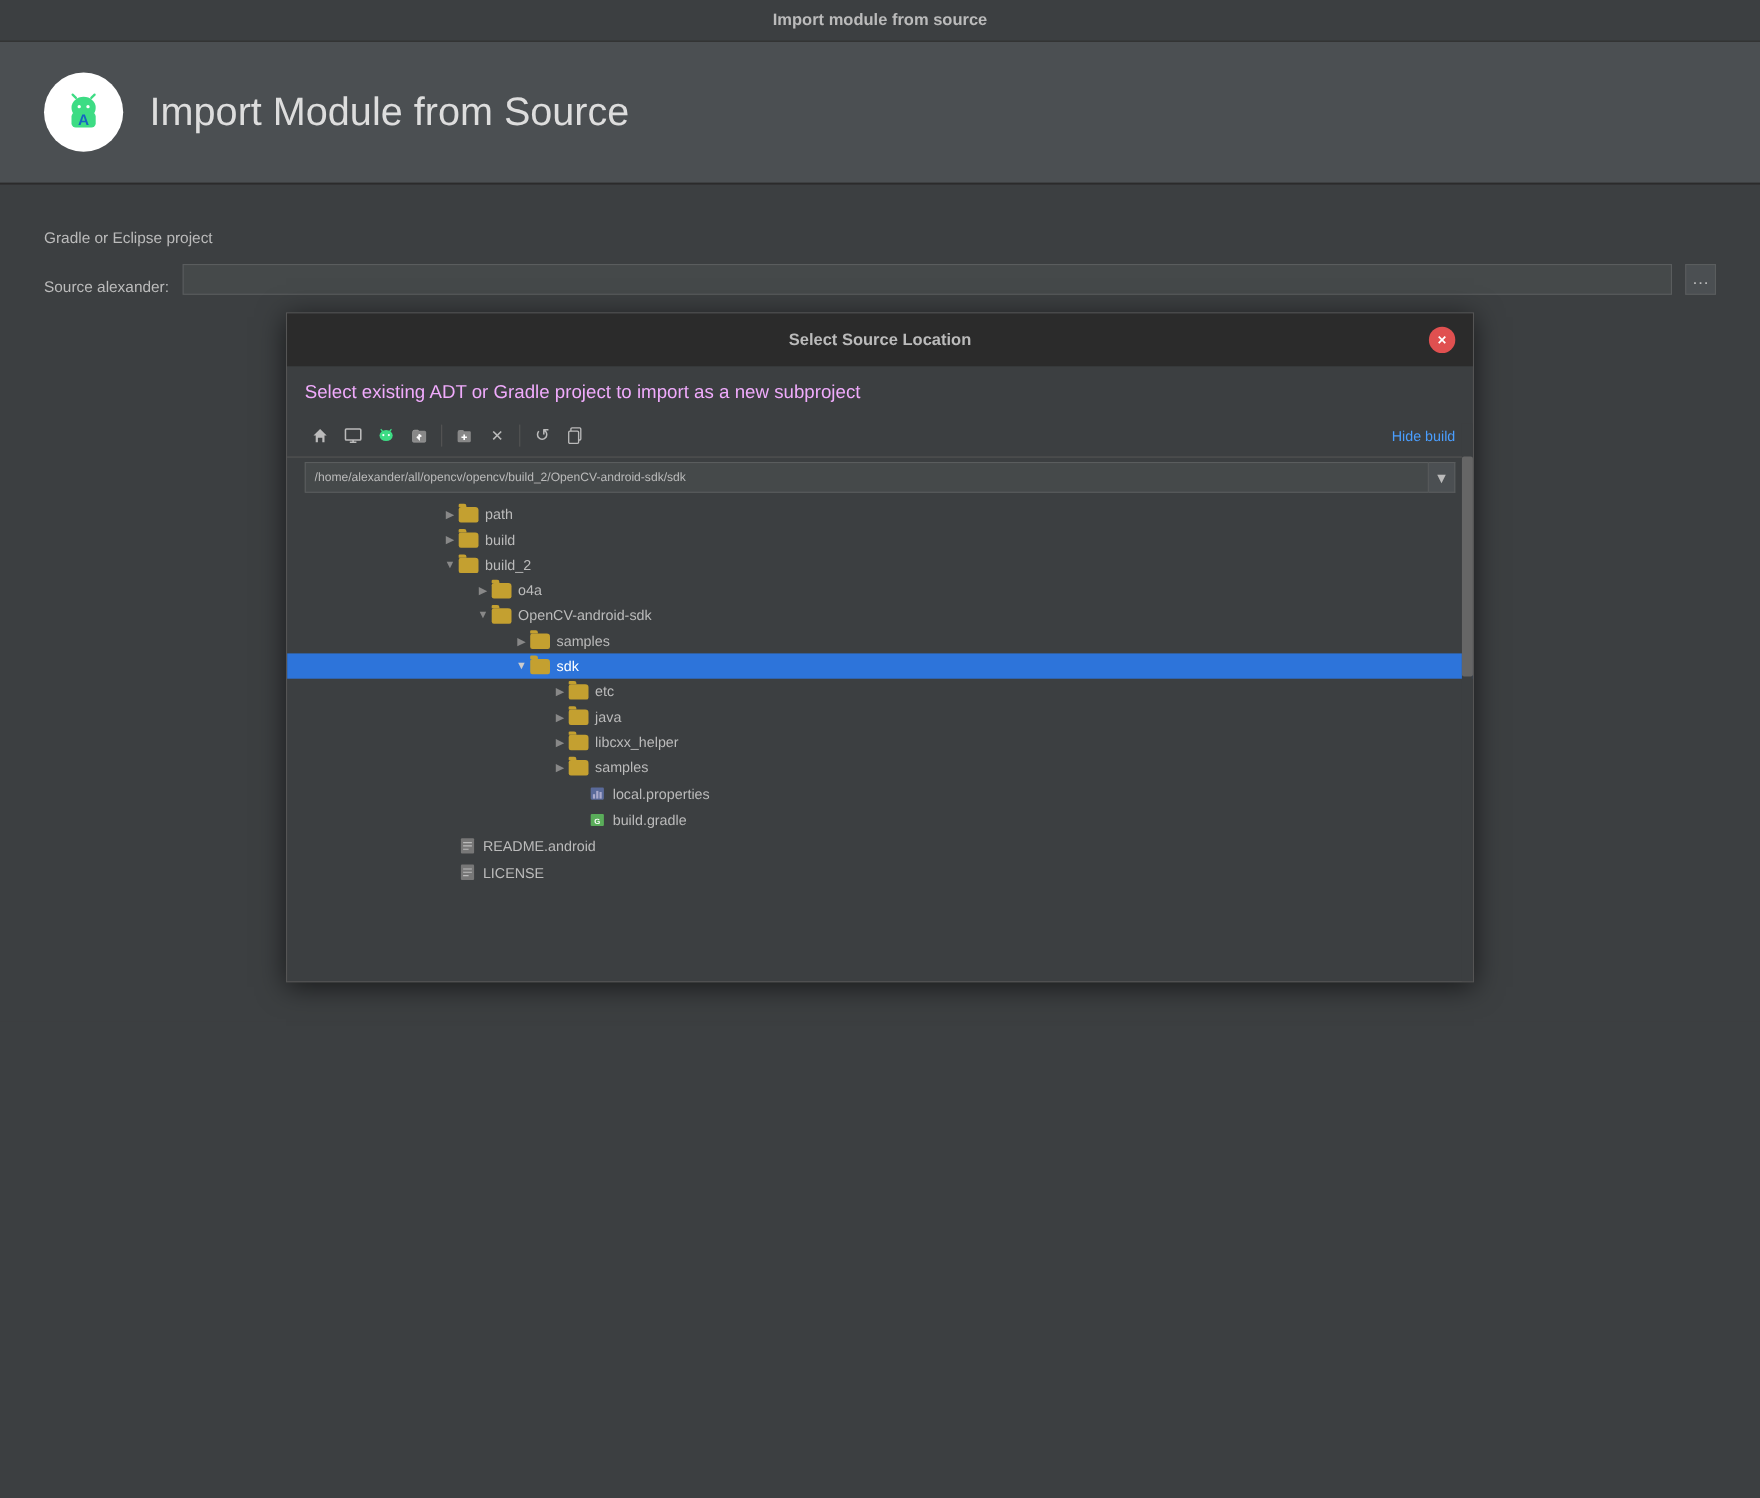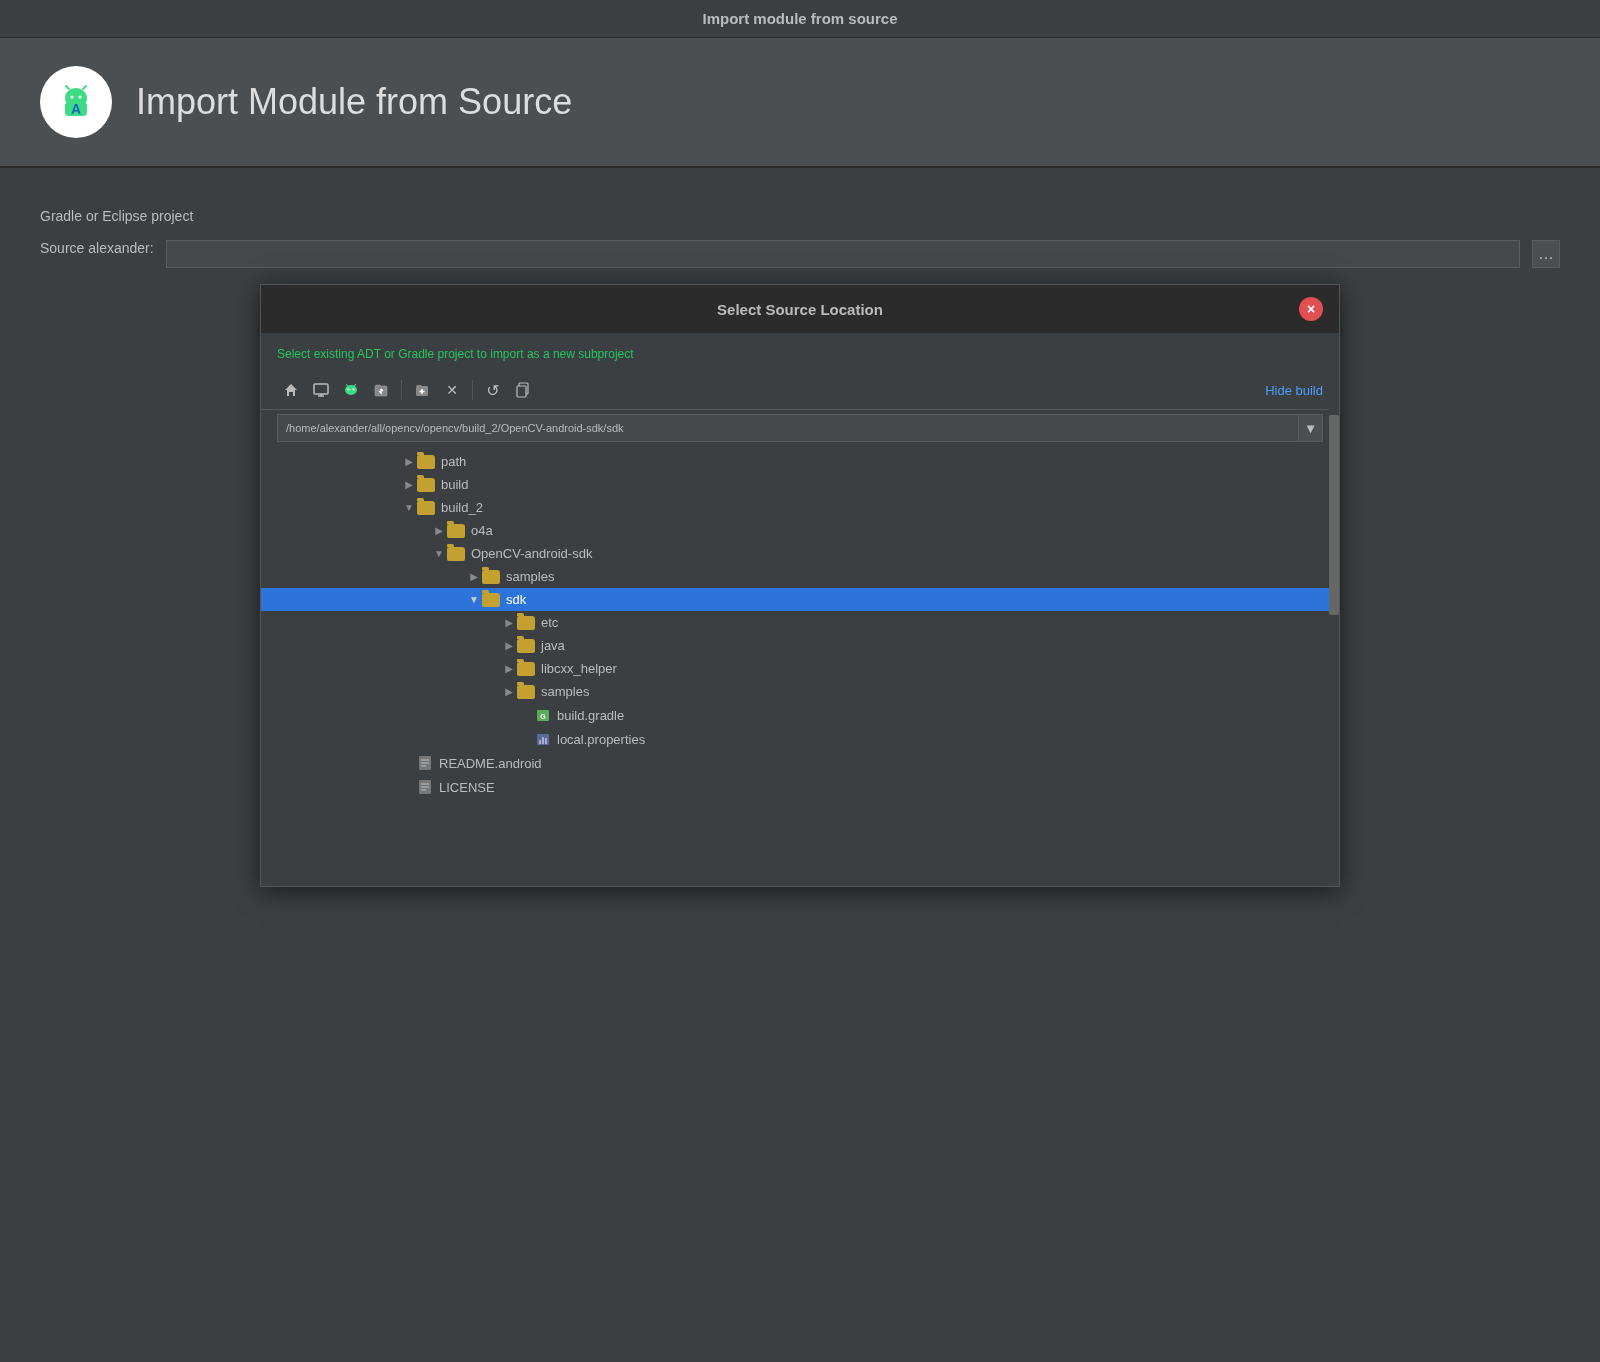--- a/index.html
+++ b/index.html
@@ -47,21 +47,21 @@
       color: #dddddd;
     }
 
     
     .wizard-content {
       padding: 40px 40px 20px 40px;
       background: #3c3f41;
     }
     .form-row {
       display: flex;
-      align-items: flex-start;
+      align-items: flex-end;
       margin-bottom: 16px;
       gap: 12px;
     }
     .form-label {
       color: #bbbbbb;
       font-size: 14px;
       white-space: nowrap;
     }
     .source-dir-input {
       flex: 1;
@@ -122,22 +122,22 @@
       display: flex;
       align-items: center;
       justify-content: center;
       color: white;
       font-size: 14px;
       font-weight: bold;
       flex-shrink: 0;
     }
     .dialog-subtitle {
       padding: 14px 1px 10px 16px;
-      font-size: 12px;
-      color: #22c55e;
+      font-size: 17px;
+      color: #f0abfc;
     }
 
     
     .file-toolbar {
       display: flex;
       align-items: center;
       padding: 6px 16px;
       gap: 2px;
       border-bottom: 1px solid #555;
     }
@@ -450,40 +450,40 @@
           <span class="folder-icon"></span>
           <span>samples</span>
         </div>
 
         <div class="tree-item">
           <span class="indent" style="width:258px"></span>
           <span class="chevron" style="visibility:hidden">▶</span>
 
           <span style="display:inline-flex;align-items:center;margin-right:6px;flex-shrink:0;">
             <svg width="16" height="16" viewBox="0 0 16 16">
-              <rect x="2" y="3" width="12" height="11" rx="1" fill="#5aad5a"></rect>
-              <text x="8" y="12" text-anchor="middle" font-size="7" fill="white" font-family="Arial" font-weight="bold">G</text>
-            </svg>
-          </span>
-          <span>build.gradle</span>
-        </div>
-
-        <div class="tree-item">
-          <span class="indent" style="width:258px"></span>
-          <span class="chevron" style="visibility:hidden">▶</span>
-
-          <span style="display:inline-flex;align-items:center;margin-right:6px;flex-shrink:0;">
-            <svg width="16" height="16" viewBox="0 0 16 16">
               <rect x="2" y="3" width="12" height="11" rx="1" fill="#5a6a9a"></rect>
               <rect x="4" y="9" width="2" height="4" fill="#aac"></rect>
               <rect x="7" y="6" width="2" height="7" fill="#aac"></rect>
               <rect x="10" y="7" width="2" height="6" fill="#aac"></rect>
             </svg>
           </span>
           <span>local.properties</span>
+        </div>
+
+        <div class="tree-item">
+          <span class="indent" style="width:258px"></span>
+          <span class="chevron" style="visibility:hidden">▶</span>
+
+          <span style="display:inline-flex;align-items:center;margin-right:6px;flex-shrink:0;">
+            <svg width="16" height="16" viewBox="0 0 16 16">
+              <rect x="2" y="3" width="12" height="11" rx="1" fill="#5aad5a"></rect>
+              <text x="8" y="12" text-anchor="middle" font-size="7" fill="white" font-family="Arial" font-weight="bold">G</text>
+            </svg>
+          </span>
+          <span>build.gradle</span>
         </div>
 
         <div class="tree-item">
           <span class="indent" style="width:140px"></span>
           <span class="chevron" style="visibility:hidden">▶</span>
           <span style="display:inline-flex;align-items:center;margin-right:6px;flex-shrink:0;">
             <svg width="16" height="16" viewBox="0 0 16 16">
               <rect x="2" y="1" width="12" height="14" rx="1" fill="#777"></rect>
               <line x1="4" y1="5" x2="12" y2="5" stroke="#bbb" stroke-width="1"></line>
               <line x1="4" y1="8" x2="12" y2="8" stroke="#bbb" stroke-width="1"></line>

